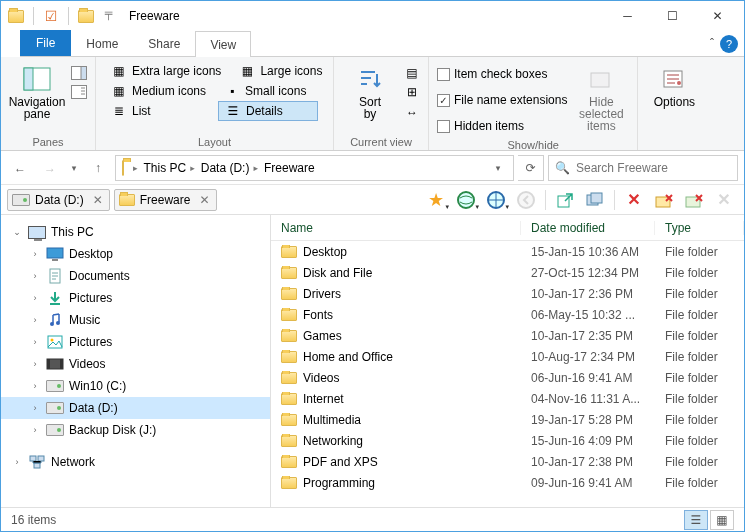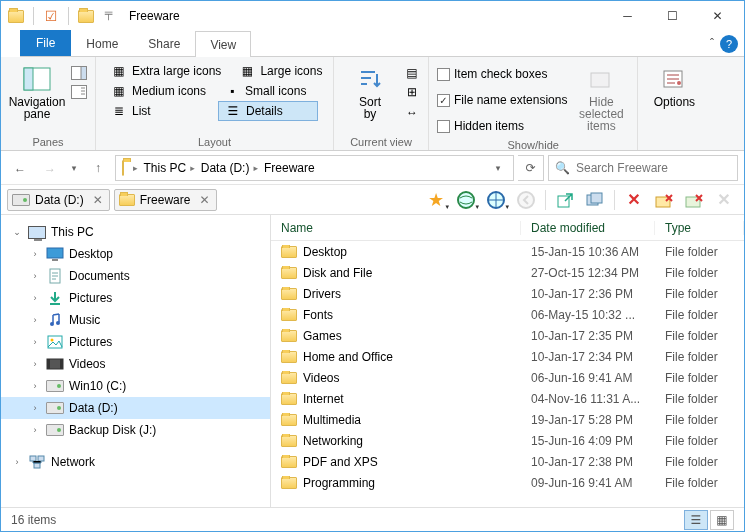--- a/index.html
+++ b/index.html
@@ -526,21 +526,21 @@
             <span>Games</span>
           </div>
           <div class="c date">10-Jan-17 2:35 PM</div>
           <div class="c type">File folder</div>
         </div>
         <div class="frow">
           <div class="c name">
             <span class="folder-sm"></span>
             <span>Home and Office</span>
           </div>
-          <div class="c date">10-Jan-17 2:34 PM</div>
+          <div class="c date">10-Aug-17 2:34 PM</div>
           <div class="c type">File folder</div>
         </div>
         <div class="frow">
           <div class="c name">
             <span class="folder-sm"></span>
             <span>Videos</span>
           </div>
           <div class="c date">06-Jun-16 9:41 AM</div>
           <div class="c type">File folder</div>
         </div>

